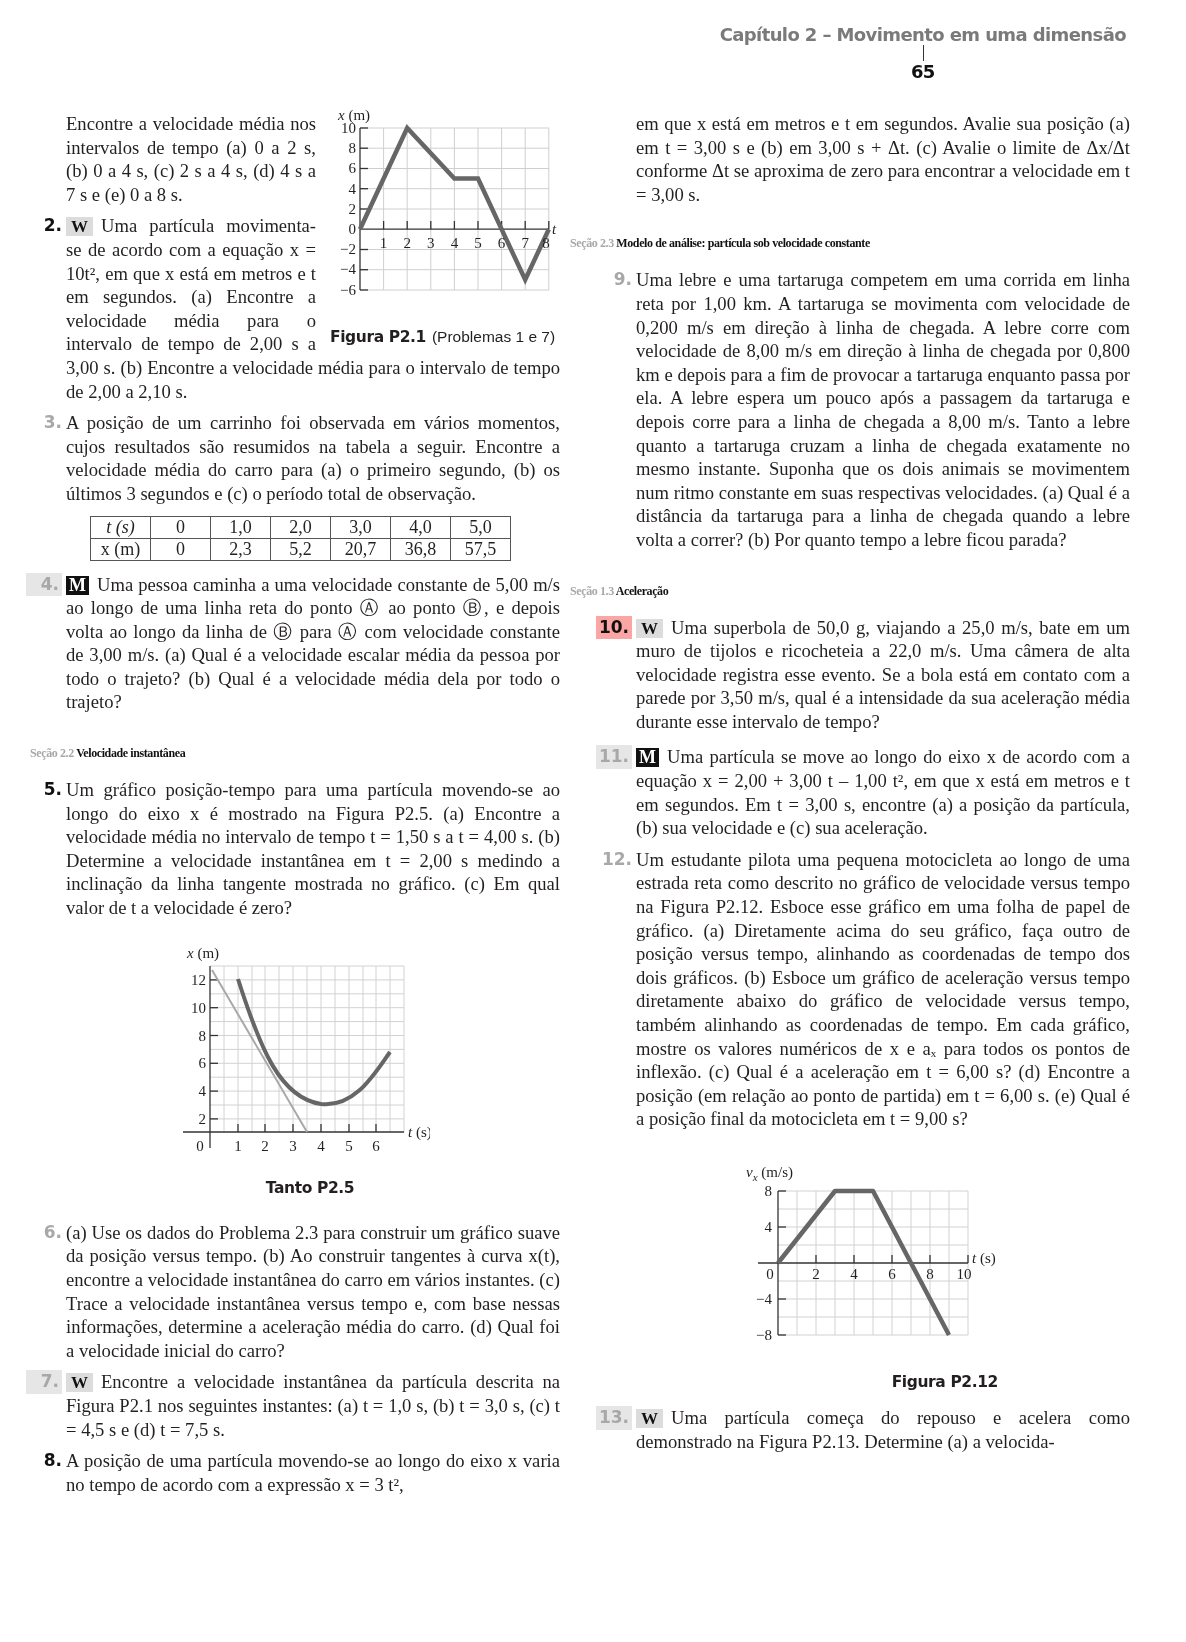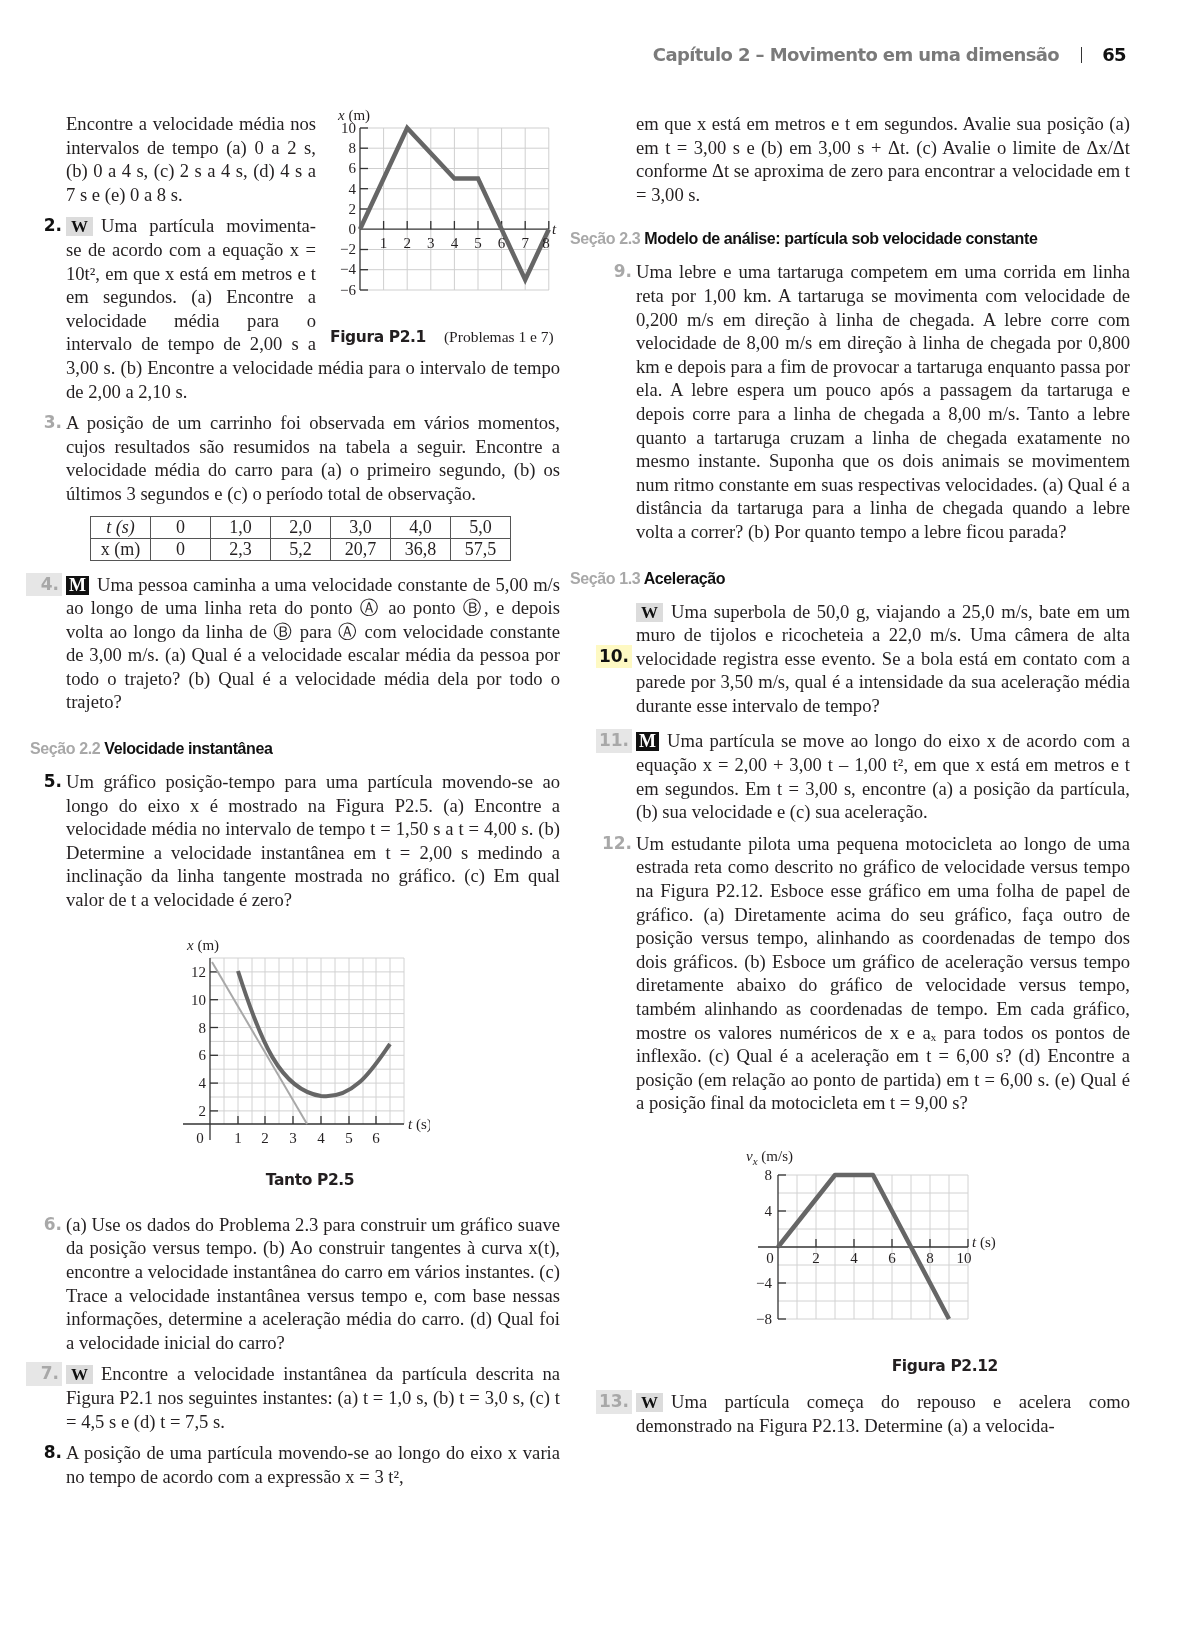--- a/index.html
+++ b/index.html
@@ -1,40 +1,40 @@
 <!DOCTYPE html>
 <html><head>
 <meta charset="utf-8">
 <style>
   * { box-sizing: border-box; margin: 0; padding: 0; }
   html, body { width: 1186px; height: 1642px; background: #ffffff; overflow: hidden; }
   body { position: relative; font-family: "Liberation Serif", "DejaVu Serif", serif; color: #231f20; }
 
-  .running-head { position: absolute; top: 44px; right: 60px; font-family: "DejaVu Sans", "Liberation Sans", sans-serif; font-weight: bold; font-size: 18px; color: #7a7a7a; letter-spacing: -0.6px; display: flex; align-items: center; }
+  .running-head { position: absolute; top: 24px; right: 60px; font-family: "DejaVu Sans", "Liberation Sans", sans-serif; font-weight: bold; font-size: 18px; color: #7a7a7a; letter-spacing: -0.6px; display: flex; align-items: center; flex-direction: column; }
   .running-head .sep { display: inline-block; width: 1px; height: 16px; background: #333; margin: 0 20px 0 22px; }
   .running-head .pg { color: #111; }
 
   .col { position: absolute; top: 112px; width: 500px; font-size: 18.6px; line-height: 23.6px; text-align: justify; hyphens: manual; }
   .col.left { left: 30px; width: 530px; }
   .col.right { left: 600px; width: 530px; }
 
   .prob { position: relative; padding-left: 36px; margin-bottom: 8px; }
   .prob .num { position: absolute; left: 0; top: 0; width: 32px; text-align: right; font-weight: bold; font-family: "DejaVu Sans", sans-serif; font-size: 17px; }
   .prob .num.gray { color: #a8a8a8; }
   .prob .num.shade { background: #e6e6e6; color: #a8a8a8; padding-right: 3px; width: 36px; left: -4px; }
   .prob .num.black { color: #111; }
   .badge-w { display: inline-block; background: #dcdcdc; color: #111; font-weight: bold; font-family: "Liberation Serif", serif; font-size: 17px; padding: 0 5px; line-height: 19px; margin-right: 8px; }
   .badge-m { display: inline-block; background: #111; color: #fff; font-weight: bold; font-family: "Liberation Serif", serif; font-size: 18px; padding: 0 3px; line-height: 19px; margin-right: 8px; }
 
-  .section { font-family: Liberation Sans, sans-serif; font-weight: bold; font-size: 16px; line-height: 18px; letter-spacing: -0.4px; margin: 22px 0 12px 0; }
+  .section { font-family: Liberation Serif, serif; font-weight: bold; font-size: 12px; line-height: 26px; letter-spacing: -0.4px; margin: 22px 0 12px 0; }
   .section .sec-num { color: #a8a8a8; }
   .section .sec-title { color: #111; }
 
   .fig-caption { font-family: "DejaVu Sans", sans-serif; font-weight: bold; font-size: 15.5px; letter-spacing: -0.4px; }
-  .fig-caption .sub { font-family: Liberation Serif, serif; font-weight: normal; font-size: 15.5px; margin-left: 18px; letter-spacing: 0; }
+  .fig-caption .sub { font-family: Liberation Sans, sans-serif; font-weight: normal; font-size: 15.5px; margin-left: 6px; letter-spacing: 0; }
 
   table.data { border-collapse: collapse; margin: 10px 0 6px 60px; font-size: 18px; }
   table.data td { border: 1.5px solid #555; width: 60px; height: 22px; text-align: center; padding: 0 4px; line-height: 20px; }
   table.data td.hdr { width: 60px; }
 
   svg text { font-family: "Liberation Serif", serif; fill: #231f20; }
 </style>
 </head>
 <body>
 
@@ -271,21 +271,21 @@
     <span class="num gray">9.</span>
     <span>Uma lebre e uma tartaruga competem em uma corrida em linha reta por 1,00 km. A tartaruga se movimenta com velocidade de 0,200 m/s em direção à linha de chegada. A lebre corre com velocidade de 8,00 m/s em direção à linha de chegada por 0,800 km e depois para a fim de provocar a tartaruga enquanto passa por ela. A lebre espera um pouco após a passagem da tartaruga e depois corre para a linha de chegada a 8,00 m/s. Tanto a lebre quanto a tartaruga cruzam a linha de chegada exatamente no mesmo instante. Suponha que os dois animais se movimentem num ritmo constante em suas respectivas velocidades. (a) Qual é a distância da tartaruga para a linha de chegada quando a lebre volta a correr? (b) Por quanto tempo a lebre ficou parada?</span>
   </div>
 
   <div class="section" style="margin-left:-30px; margin-top:26px;">
     <span class="sec-num">Seção 1.3</span>
     <span class="sec-title">Aceleração</span>
   </div>
 
   <div class="prob">
-    <span class="num black" style="background:#fef9c3; left:-4px; width:36px; padding-right:3px;margin-top:45px;">10.</span>
+    <span class="num black" style="background:#fca5a5; left:-4px; width:36px; padding-right:3px;">10.</span>
     <span class="badge-w">W</span><span>Uma superbola de 50,0 g, viajando a 25,0 m/s, bate em um muro de tijolos e ricocheteia a 22,0 m/s. Uma câmera de alta velocidade registra esse evento. Se a bola está em contato com a parede por 3,50 m/s, qual é a intensidade da sua aceleração média durante esse intervalo de tempo?</span>
   </div>
 
   <div class="prob" style="margin-top:12px;">
     <span class="num shade">11.</span>
     <span class="badge-m">M</span><span>Uma partícula se move ao longo do eixo x de acordo com a equação x = 2,00 + 3,00 t – 1,00 t², em que x está em metros e t em segundos. Em t = 3,00 s, encontre (a) a posição da partícula, (b) sua velocidade e (c) sua aceleração.</span>
   </div>
 
   <div class="prob">
     <span class="num gray">12.</span>

